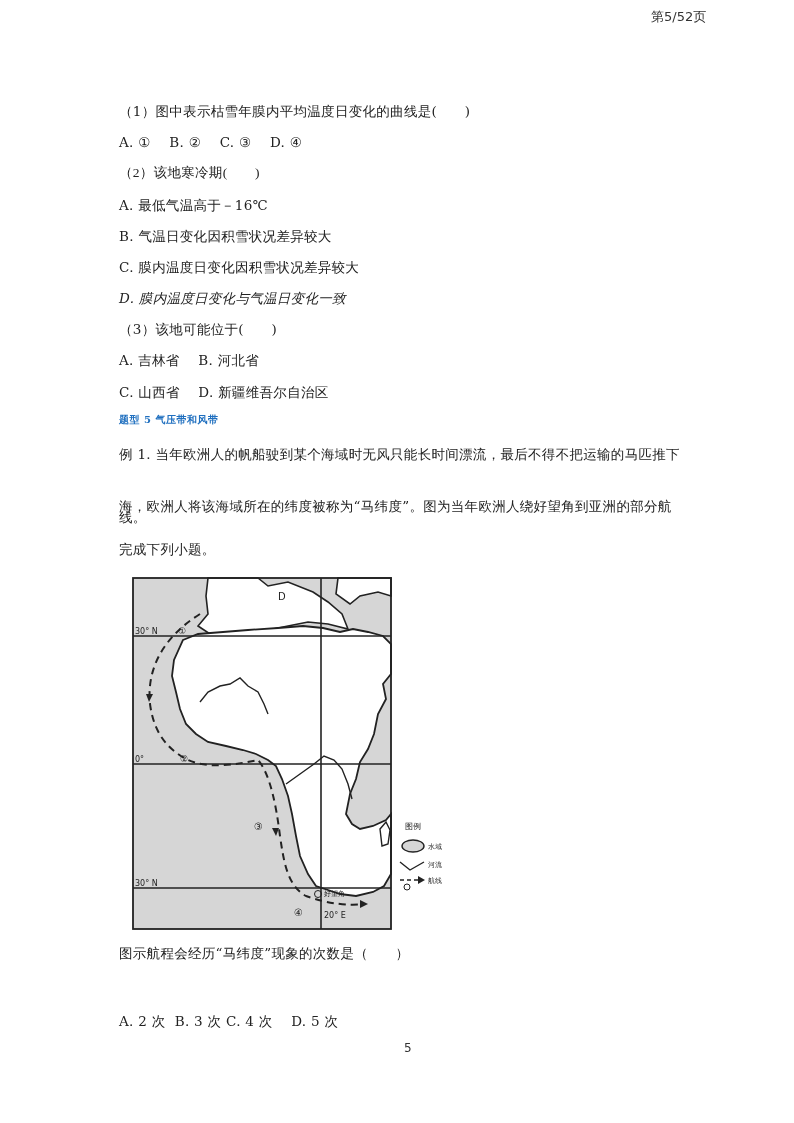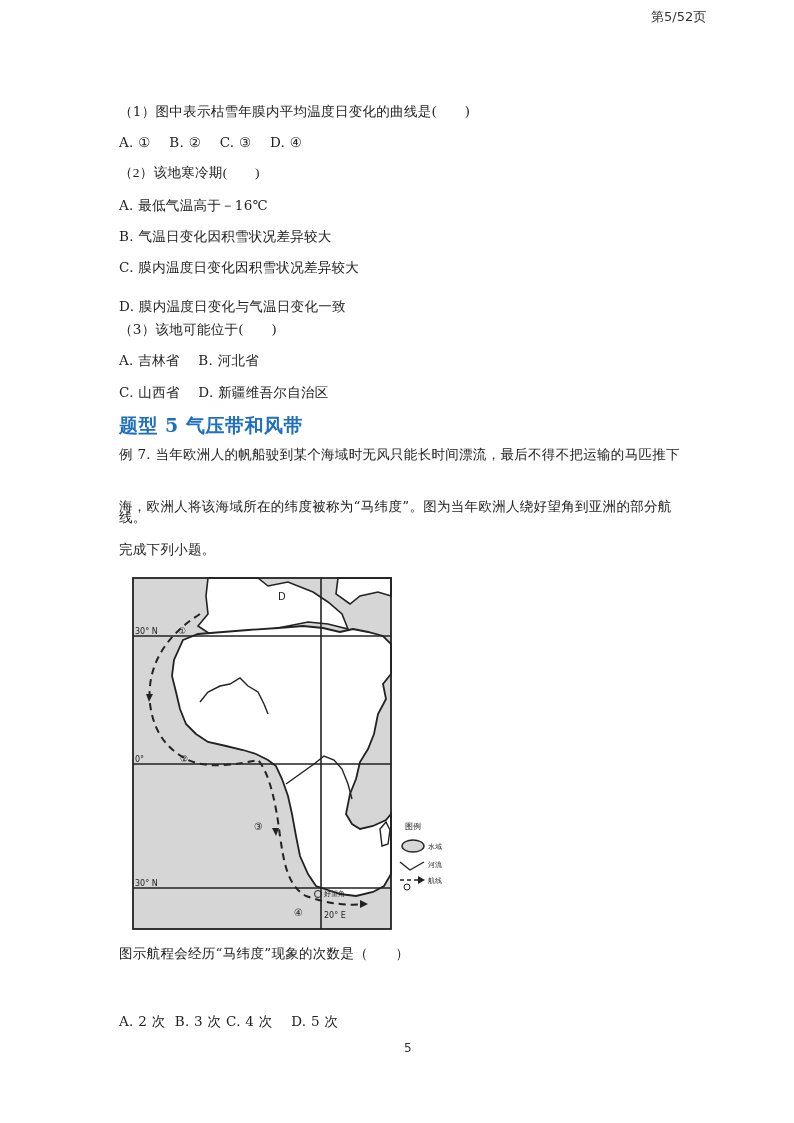--- a/index.html
+++ b/index.html
@@ -1,21 +1,21 @@
 <!DOCTYPE html>
 <html><head>
 <meta charset="utf-8">
 <style>
   html, body { margin: 0; padding: 0; background: #ffffff; }
   body { width: 794px; height: 1123px; position: relative; overflow: hidden;
          font-family: "DejaVu Serif", "Liberation Serif", serif; color: #222; }
   .page-header { position: absolute; top: 8px; left: 651px; font-size: 13px; color: #333;
                  font-family: "DejaVu Sans", "Liberation Sans", sans-serif; }
   .line { position: absolute; left: 119px; font-size: 13.5px; white-space: nowrap; line-height: 20px; letter-spacing: 0.3px; }
-  .heading { position: absolute; left: 119px; top: 413px; font-size: 19px; font-weight: bold;
+  .heading { position: absolute; left: 119px; top: 413px; font-size: 10px; font-weight: bold;
              color: #1f6fbf; font-family: "DejaVu Serif", serif; letter-spacing: 0.5px; }
   .opt-gap { display: inline-block; width: 14px; }
   .map-wrap { position: absolute; left: 128px; top: 574px; width: 330px; height: 360px; }
   .page-number { position: absolute; top: 1041px; left: 404px; font-size: 12px; color: #333;
                  font-family: "DejaVu Sans", "Liberation Sans", sans-serif; }
   svg text { font-family: "DejaVu Sans", "Liberation Sans", sans-serif; }
 </style>
 </head>
 <body>
 
@@ -26,35 +26,35 @@
   <span>A. ①</span><span class="opt-gap"></span>
   <span>B. ②</span><span class="opt-gap"></span>
   <span>C. ③</span><span class="opt-gap"></span>
   <span>D. ④</span>
 </div>
 
 <div class="line" style="top:163px;font-family:Liberation Serif, serif;">（2）该地寒冷期(　　)</div>
 <div class="line" style="top:195px;">A. 最低气温高于－16℃</div>
 <div class="line" style="top:226px;">B. 气温日变化因积雪状况差异较大</div>
 <div class="line" style="top:257px;">C. 膜内温度日变化因积雪状况差异较大</div>
-<div class="line" style="top:296px;">D. 膜内温度日变化与气温日变化一致</div>
+<div class="line" style="top:288px;font-style:italic;">D. 膜内温度日变化与气温日变化一致</div>
 
 <div class="line" style="top:319px;">（3）该地可能位于(　　)</div>
 <div class="line" style="top:350px;">
   <span>A. 吉林省</span><span class="opt-gap"></span>
   <span>B. 河北省</span>
 </div>
 <div class="line" style="top:382px;">
   <span>C. 山西省</span><span class="opt-gap"></span>
   <span>D. 新疆维吾尔自治区</span>
 </div>
 
 <div class="heading">题型 5  气压带和风带</div>
 
-<div class="line" style="top:444px;">例 7. 当年欧洲人的帆船驶到某个海域时无风只能长时间漂流，最后不得不把运输的马匹推下</div>
+<div class="line" style="top:444px;">例 1. 当年欧洲人的帆船驶到某个海域时无风只能长时间漂流，最后不得不把运输的马匹推下</div>
 <div class="line" style="top:496px;">海，欧洲人将该海域所在的纬度被称为“马纬度”。图为当年欧洲人绕好望角到亚洲的部分航</div>
 <div class="line" style="top:507px;">线。</div>
 <div class="line" style="top:539px;">完成下列小题。</div>
 
 <div class="map-wrap">
   <svg width="330" height="360" viewBox="0 0 330 360" xmlns="http://www.w3.org/2000/svg">
 
     <rect x="5" y="4" width="258" height="351" fill="#d6d6d6"></rect>
 
     <path d="M80,4 L130,4 L140,12 L160,8 L185,18 L200,28 L214,40 L220,55 L200,50 L180,48 L160,52 L140,56 L120,58 L100,62 L85,62 L70,52 L80,40 L78,22 Z" fill="#ffffff" stroke="#222" stroke-width="1.6"></path>

